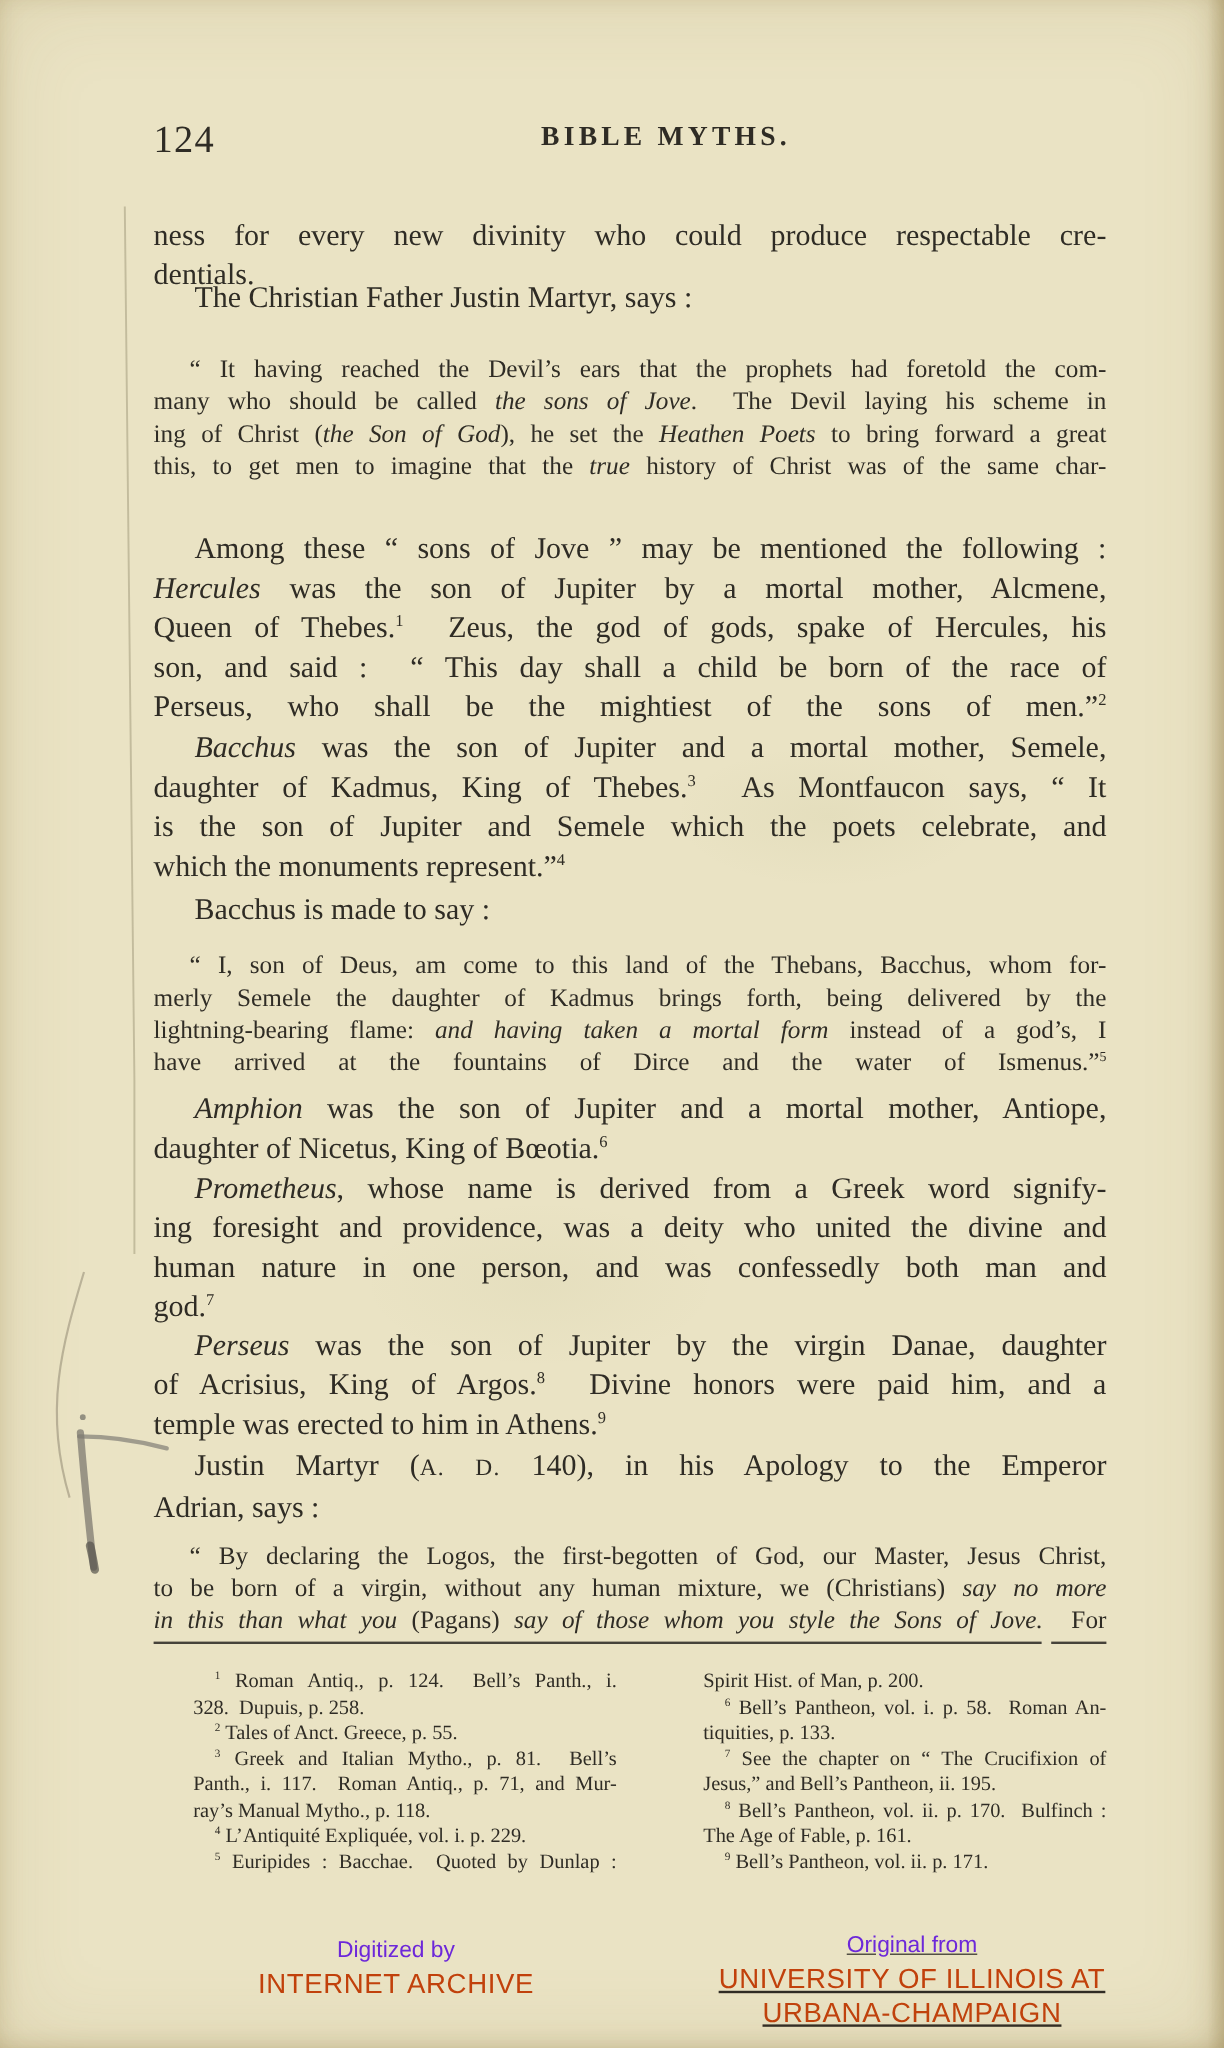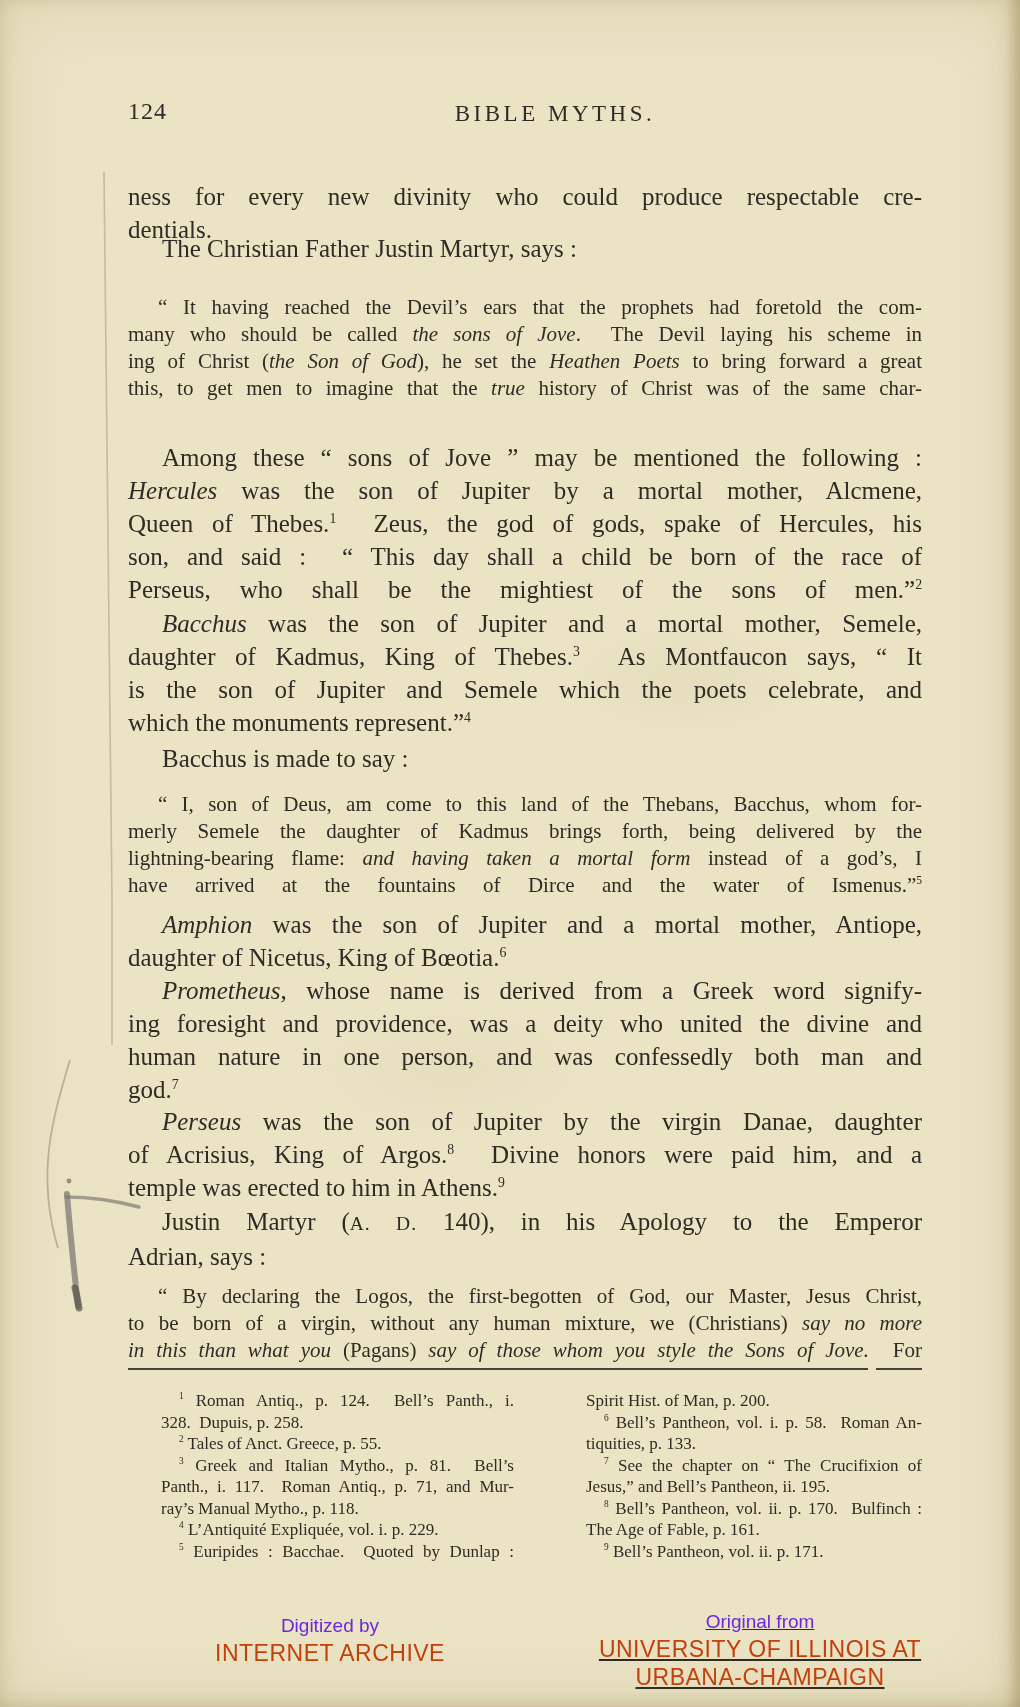--- a/index.html
+++ b/index.html
@@ -22,23 +22,23 @@
     background:linear-gradient(to right, rgba(120,95,40,0), rgba(120,95,40,.16)); }
 
   .stain { position:absolute; border-radius:50%; pointer-events:none; }
   .stain.s1 { left:560px; top:620px; width:260px; height:120px;
     background:radial-gradient(ellipse at center, rgba(120,130,60,.05), rgba(120,130,60,0) 70%); }
   .stain.s2 { left:300px; top:1000px; width:300px; height:140px;
     background:radial-gradient(ellipse at center, rgba(120,130,60,.045), rgba(120,130,60,0) 70%); }
 
   
   .header { position:absolute; left:128px; top:98px; width:794px; height:34px; }
-  .page-num { position:absolute; left:0; top:0; font-size:24px; letter-spacing:1px; }
+  .page-num { position:absolute; left:0; top:0; font-size:32px; letter-spacing:1px; }
   .run-title { position:absolute; left:calc(50% + 30px); top:3px; transform:translateX(-50%);
-    font-size:23px; font-weight:normal; letter-spacing:3.5px; white-space:nowrap; }
+    font-size:23px; font-weight:bold; letter-spacing:3.5px; white-space:nowrap; }
 
   
   .tb { position:absolute; left:128px; width:794px; }
   .tline { text-align:justify; text-align-last:justify; }
   .tline.l { text-align:left; text-align-last:left; }
   .body-text .tline { font-size:25px; line-height:33px; }
   .body-text .tline.i { text-indent:34px; }
   .quote-text .tline { font-size:21px; line-height:27px; }
   .quote-text .tline.i { text-indent:30px; }
   sup { font-size:.55em; vertical-align:super; line-height:0; }

